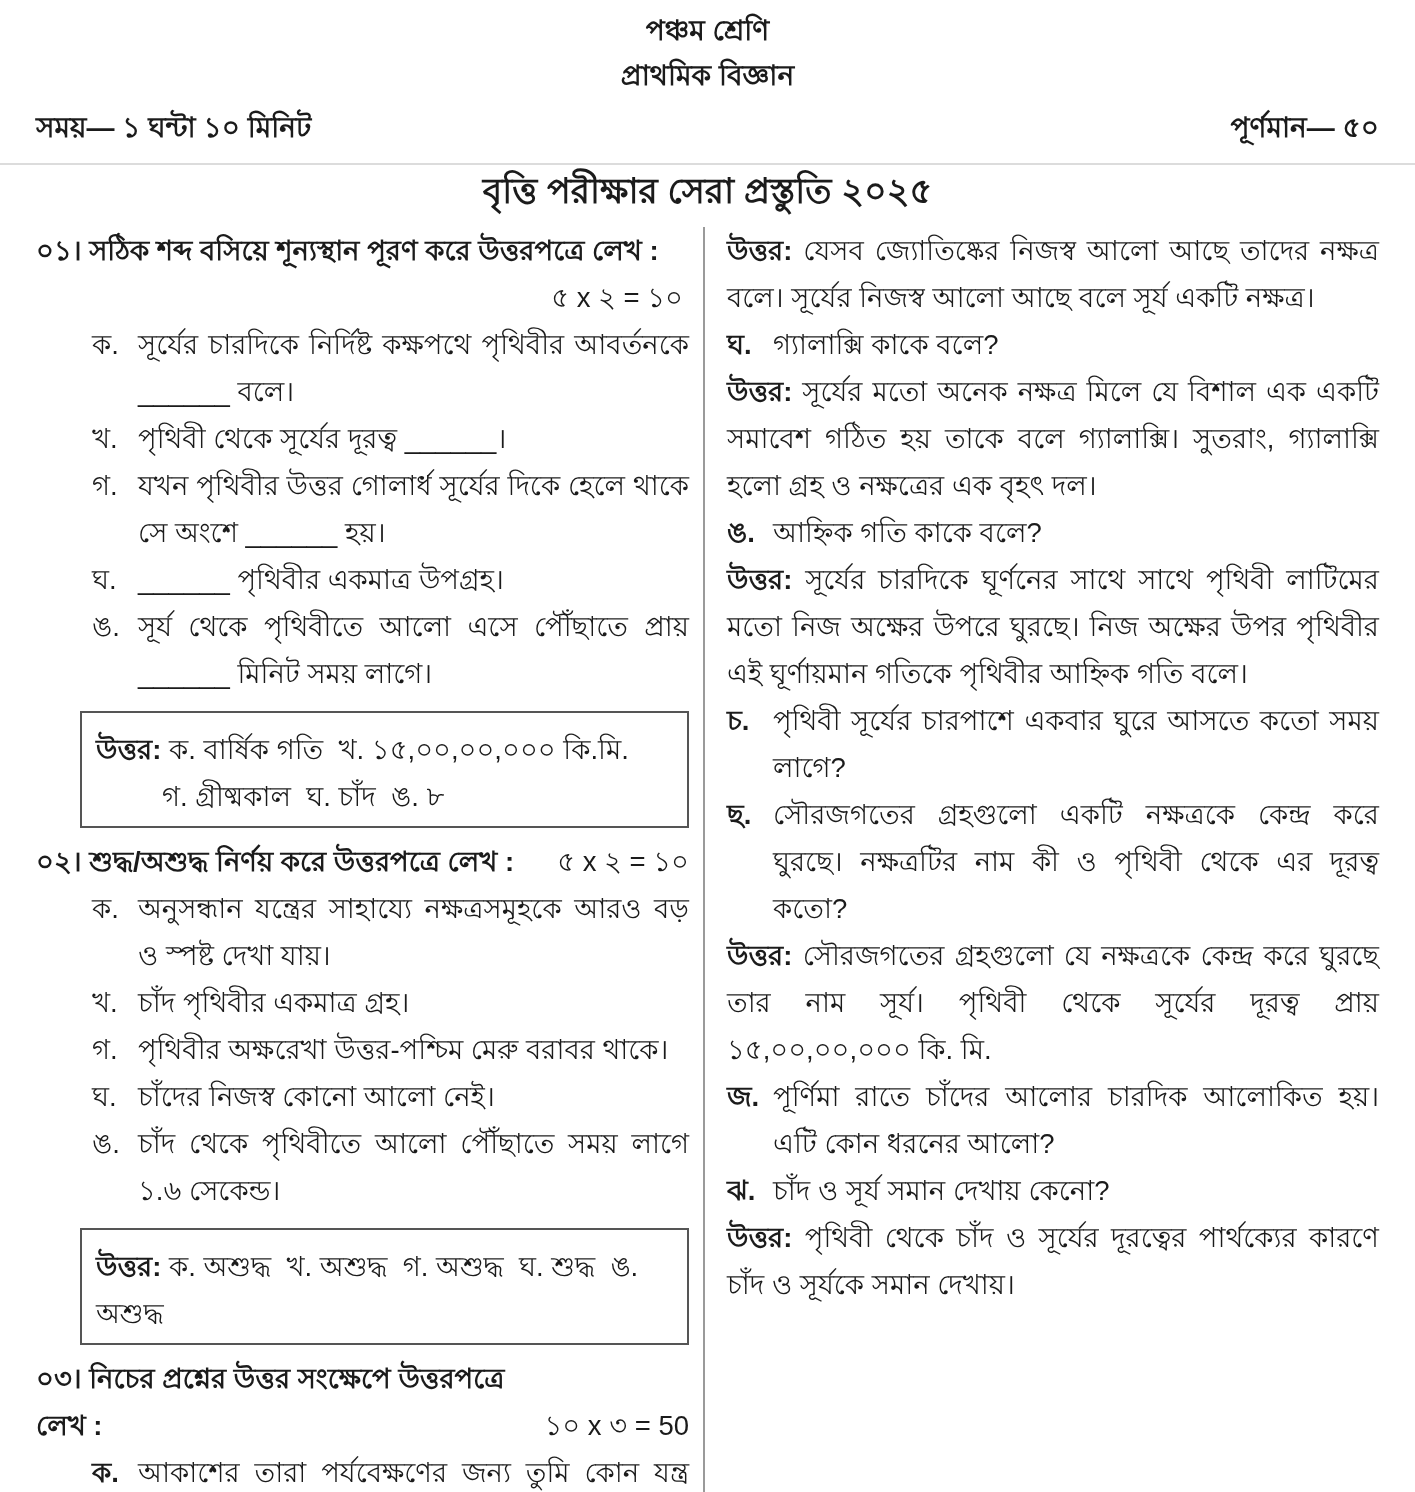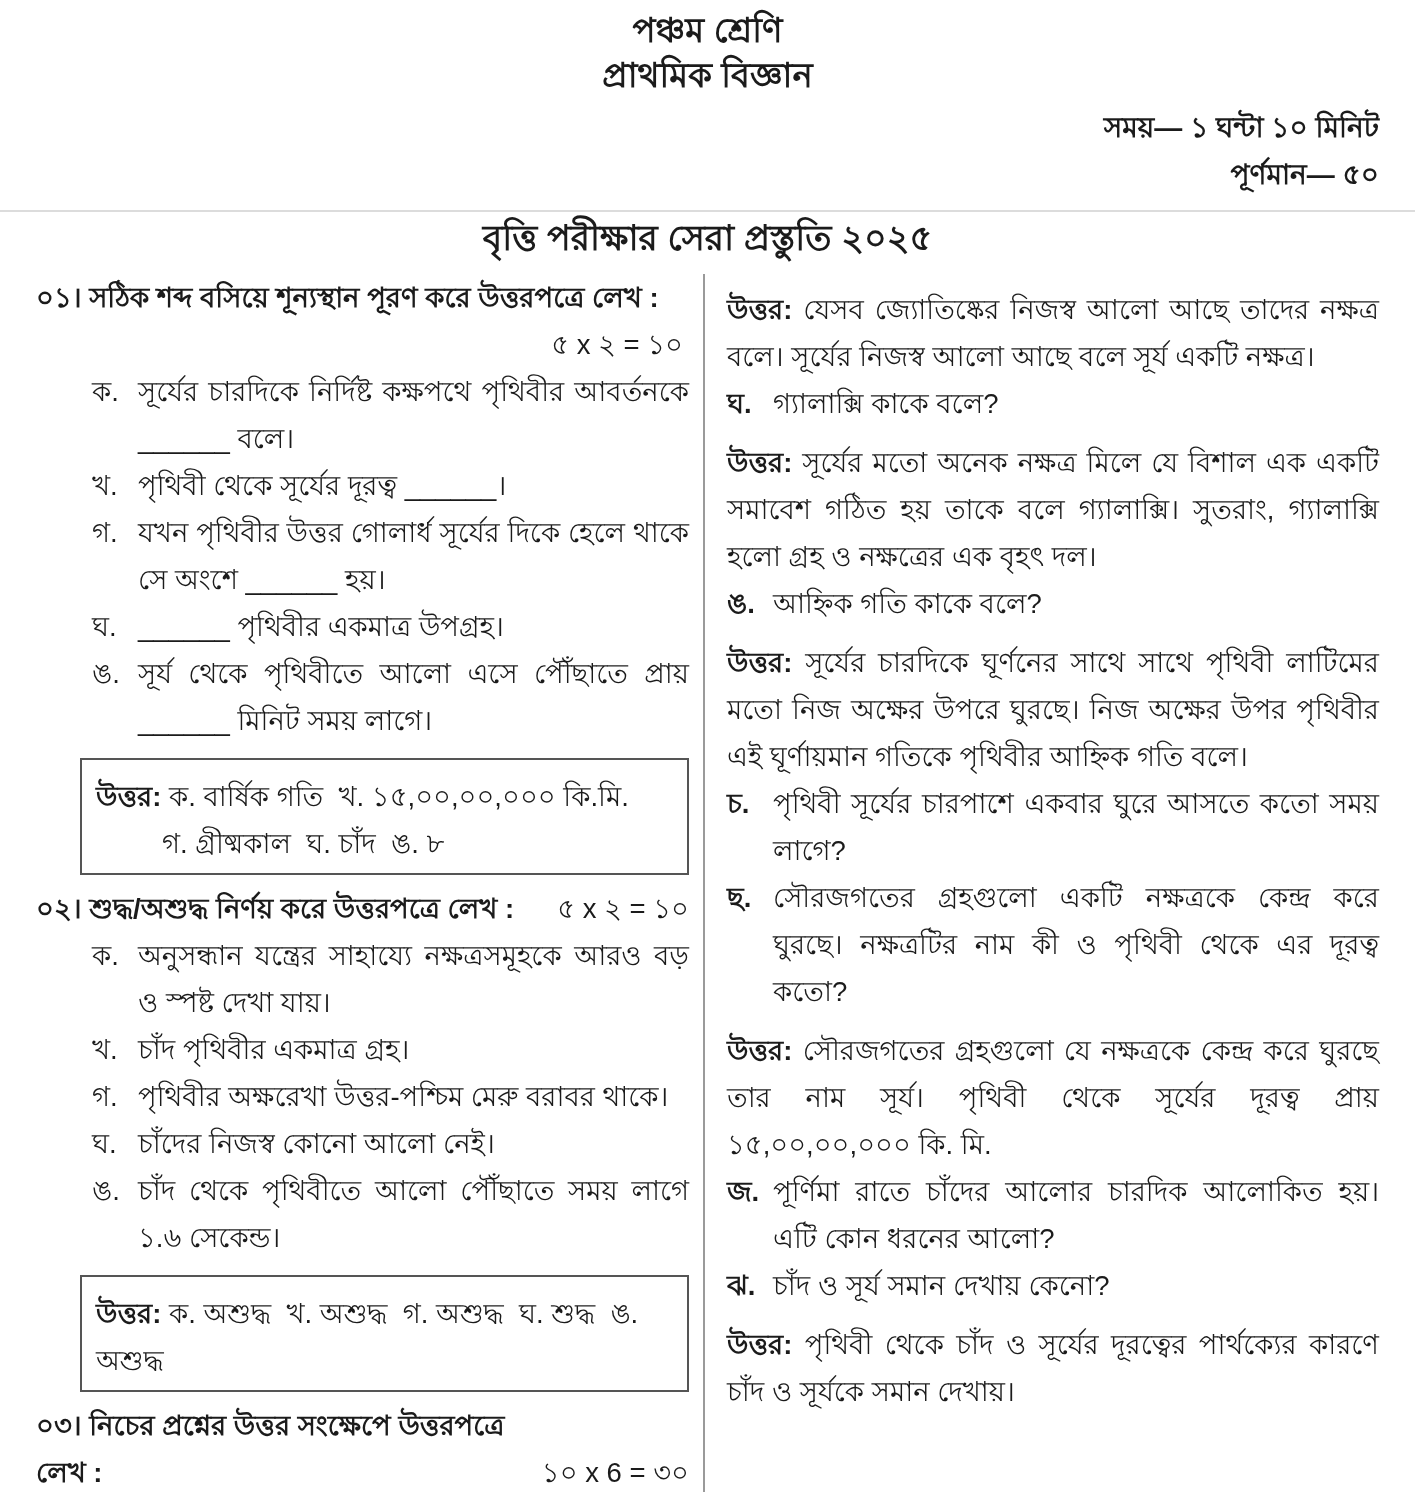--- a/index.html
+++ b/index.html
@@ -6,23 +6,23 @@
   body{
     width:1415px;height:1492px;overflow:hidden;
     font-family:"Liberation Sans","DejaVu Sans",sans-serif;
     color:#1b1b1b;
     -webkit-font-smoothing:antialiased;
   }
   .page{width:1415px;height:1492px;box-sizing:border-box;padding:8px 36px 0 36px;position:relative;}
 
   
   .hdr{text-align:center;}
-  .hdr-line{font-weight:bold;font-size:34px;line-height:45px;}
+  .hdr-line{font-weight:bold;font-size:28px;line-height:45px;}
   .meta-row{display:flex;justify-content:space-between;align-items:flex-end;
-            font-weight:bold;font-size:28px;margin-top:8px;padding-bottom:10px;flex-direction:column;}
+            font-weight:bold;font-size:28px;margin-top:8px;padding-bottom:10px;}
   .rule{border:0;border-top:2px solid #dcdcdc;margin:0 -36px;}
   .main-title{text-align:center;font-weight:bold;font-size:35px;line-height:44px;margin:4px 0 14px 0;}
 
   
   .cols{display:flex;align-items:stretch;}
   .col{box-sizing:border-box;font-size:27.5px;line-height:47px;}
   .col-left{width:667px;padding-right:14px;}
   .col-right{flex:1;border-left:2px solid #9a9a9a;padding-left:22px;}
 
   .q-head{display:flex;justify-content:space-between;align-items:flex-end;}
@@ -39,21 +39,21 @@
   .ans-box{border:2px solid #555;margin:14px 0 10px 44px;padding:13px 14px 6px 14px;}
   .ans-line{white-space:pre-wrap;}
   .ans-line-2{padding-left:66px;}
   .ans-label{font-weight:bold;}
 
   .qa{padding-left:56px;}
   .qa-right{padding-left:0;}
   .qa-q{display:flex;}
   .qa-q .lbl{flex:0 0 46px;font-weight:bold;}
   .qa-q .txt{flex:1;text-align:justify;}
-  .qa-a{text-align:justify;margin-top:12px;}
+  .qa-a{text-align:justify;}
 </style>
 </head>
 <body>
 
 <div class="page">
 
   <div class="hdr">
     <div class="hdr-line">পঞ্চম শ্রেণি</div>
     <div class="hdr-line">প্রাথমিক বিজ্ঞান</div>
   </div>
@@ -132,21 +132,21 @@
           </div>
         </div>
         <div class="ans-box">
           <div class="ans-line"><span class="ans-label">উত্তর:</span><span> ক. অশুদ্ধ  খ. অশুদ্ধ  গ. অশুদ্ধ  ঘ. শুদ্ধ  ঙ. অশুদ্ধ</span></div>
         </div>
       </section>
 
       <section>
         <div class="q-head">
           <span class="q-title"><span class="q-no">০৩।</span> <span>নিচের প্রশ্নের উত্তর সংক্ষেপে উত্তরপত্রে লেখ :</span></span>
-          <span class="q-marks">১০ x 6 = ৩০</span>
+          <span class="q-marks">১০ x ৩ = 50</span>
         </div>
         <div class="qa">
           <div class="qa-q">
             <span class="lbl">ক.</span>
             <span class="txt">আকাশের তারা পর্যবেক্ষণের জন্য তুমি কোন যন্ত্র ব্যবহার করবে?</span>
           </div>
 
         </div>
       </section>
     </div>

